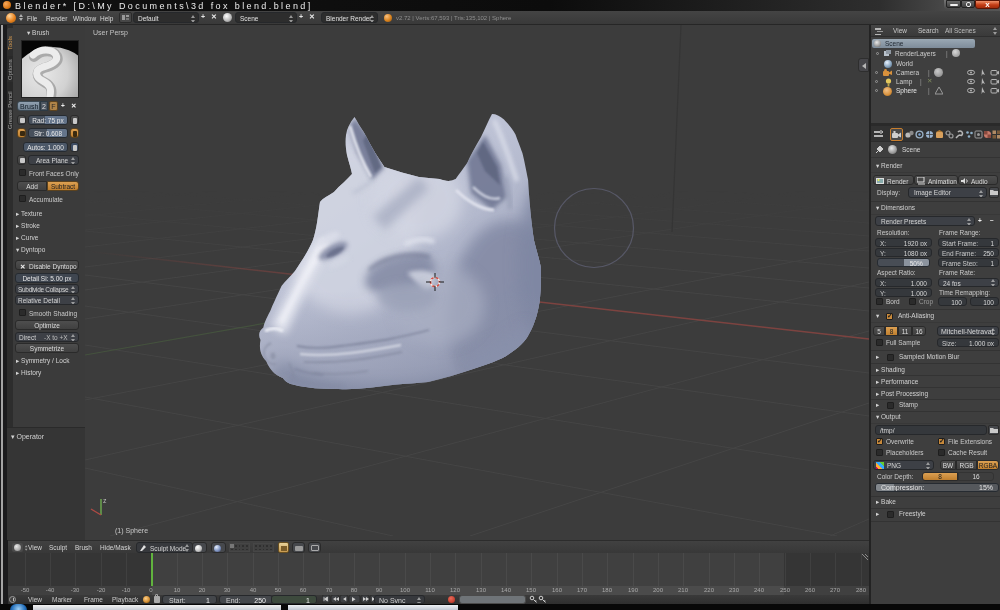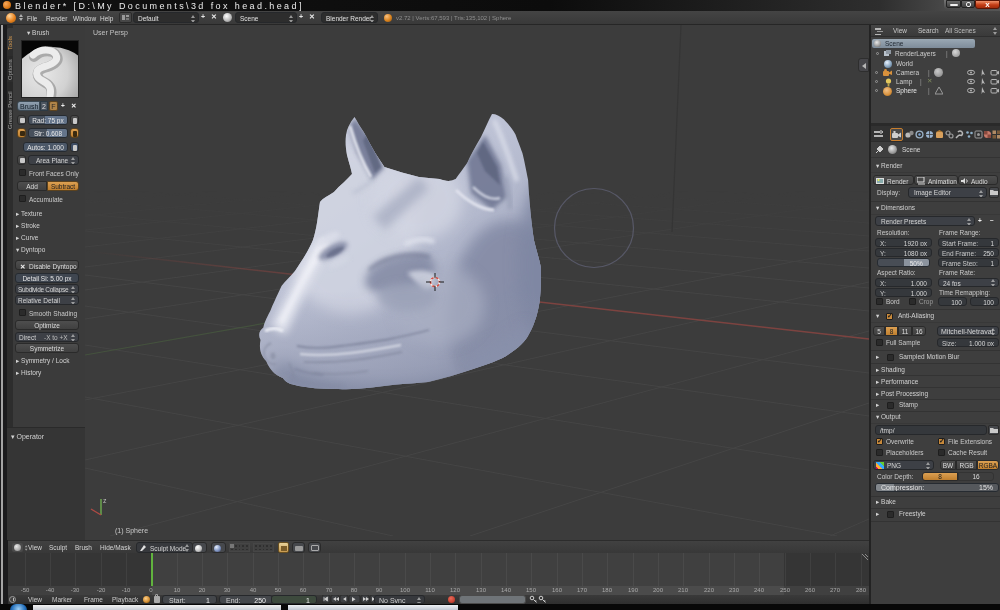--- a/index.html
+++ b/index.html
@@ -23,21 +23,21 @@
 #props .btn,#props .fld,#props .sl{font-size:6.5px}
 #props .sl b{font-size:6.5px}
 #shelf .lbl,#shelf .hd,#shelf .btn,#shelf .fld,#shelf .sl,#shelf .sl b{font-size:6.5px}
 #hdr3d .lbl,#hdr3d .fld{font-size:6.5px}
 </style></head>
 <body>
 <div id="page">
 
 <div class="abs" style="left:0;top:0;width:1000px;height:11px;background:linear-gradient(90deg,#111,#0c0c0c 55%,#2e2e2e 88%,#4a4a4a 95%,#555)"></div>
 <div class="abs" style="left:3px;top:1px;width:8px;height:8px;border-radius:4px;background:radial-gradient(circle at 35% 35%,#f8a85c,#d97818 60%,#8a4a08)"></div>
-<div class="abs" style="left:15px;top:1px;font-size:9px;letter-spacing:2.4px;color:#ececec">Blender* [D:\My Documents\3d fox head.head]</div>
+<div class="abs" style="left:15px;top:1px;font-size:9px;letter-spacing:2.4px;color:#ececec">Blender* [D:\My Documents\3d fox blend.blend]</div>
 <div class="abs" style="left:944px;top:0;width:56px;height:9px;background:linear-gradient(#757575,#4a4a4a);border-radius:0 0 3px 3px"></div>
     <div class="abs" style="left:946px;top:0;width:15px;height:8px;background:linear-gradient(#6a6a6a,#3f3f3f);border-radius:0 0 2px 2px;border:1px solid #222">
       <div style="position:absolute;left:3px;top:3px;width:8px;height:2px;background:#eee;border-radius:1px"></div>
     </div>
 <div class="abs" style="left:961px;top:0;width:14px;height:8px;background:linear-gradient(#6a6a6a,#3f3f3f);border-radius:0 0 2px 2px;border:1px solid #222">
       <div style="position:absolute;left:4px;top:1px;width:5px;height:5px;border:1px solid #eee;border-radius:2px"></div>
     </div>
 <div class="abs" style="left:975px;top:0;width:25px;height:9px;background:linear-gradient(#f0926a,#c33d16 55%,#a02c0c);border-radius:0 0 3px 3px;border:1px solid #5a1505;color:#fff;font-size:8px;font-weight:bold;text-align:center;line-height:8px">x</div>
 
 <div class="abs" style="left:0;top:11px;width:1000px;height:14px;background:linear-gradient(#444444,#393939);border-bottom:1px solid #262626"></div>

